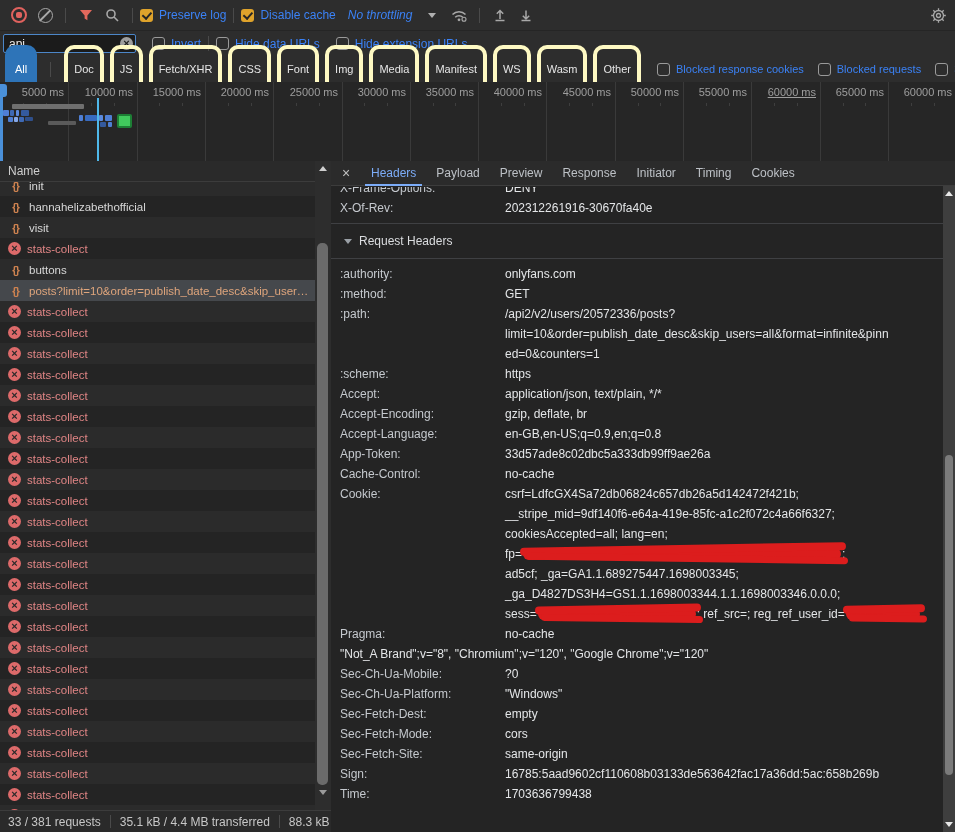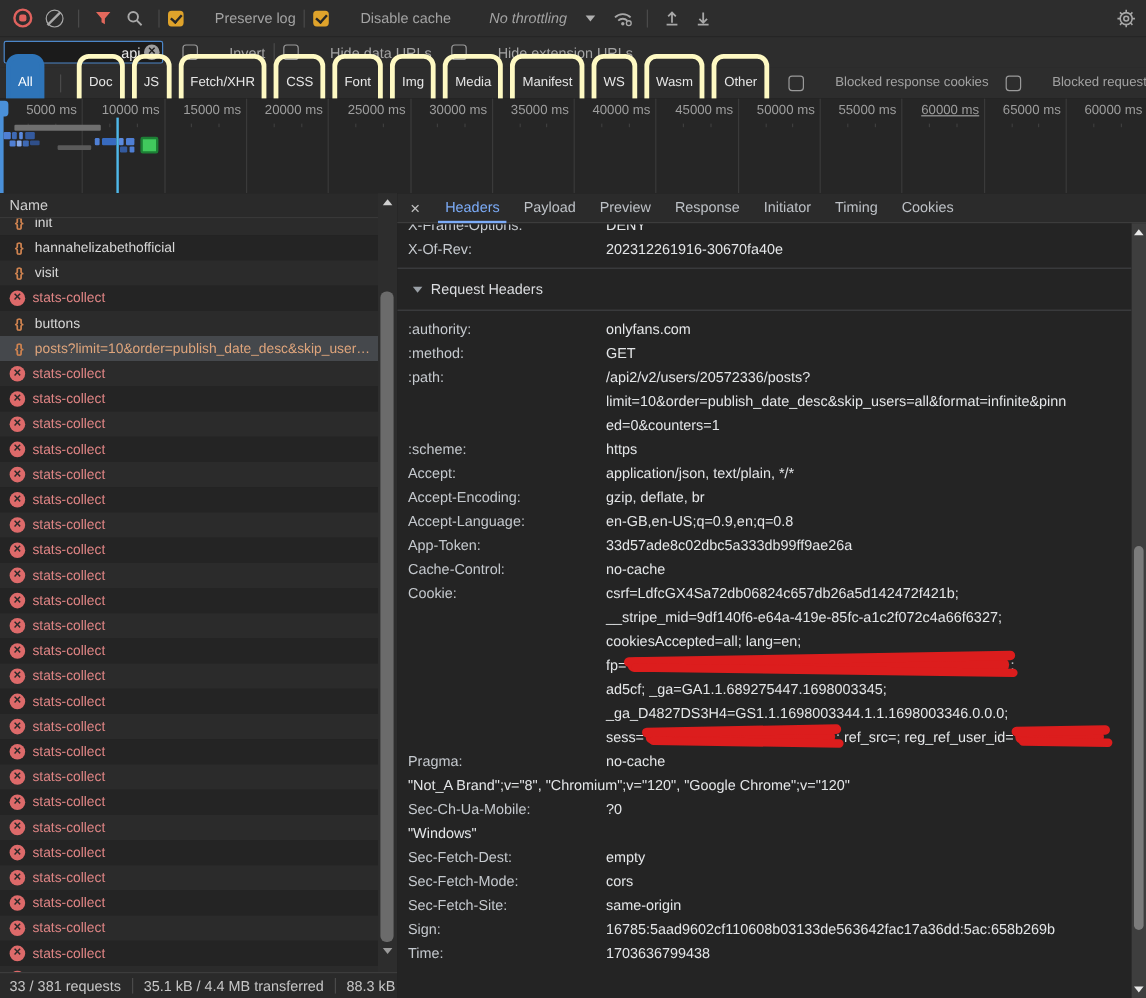--- a/index.html
+++ b/index.html
@@ -13,29 +13,29 @@
   .vdiv{width:1px;height:15px;background:#4a4a4a;margin:0 7px;flex:none;}
   .rec{width:12px;height:12px;border:2px solid #e0625e;border-radius:50%;display:flex;align-items:center;justify-content:center;}
   .rec::after{content:"";width:6px;height:6px;background:#e0625e;border-radius:2px;}
   .blockicon{position:relative;width:13px;height:13px;border:1.6px solid #a8a8a8;border-radius:50%;}
   .blockicon::after{content:"";position:absolute;left:5.6px;top:-1px;width:1.6px;height:15px;background:#a8a8a8;transform:rotate(45deg);}
   .chk{width:13px;height:13px;border-radius:3px;flex:none;position:relative;}
   .chk.on{background:#dfa32b;}
   .chk.on::after{content:"";position:absolute;left:4px;top:1px;width:3.5px;height:7px;border:solid #262626;border-width:0 2px 2px 0;transform:rotate(42deg);}
   .chk.off{width:11px;height:11px;border:1.5px solid #9a9a9a;background:transparent;}
   .cg{display:flex;align-items:center;gap:6px;flex:none;}
-  .lbl{color:#a3a3a3;white-space:nowrap;margin-left:20px;}
+  .lbl{color:#3b82f6;white-space:nowrap;}
   .caret{width:0;height:0;border-left:4px solid transparent;border-right:4px solid transparent;border-top:5px solid #b0b0b0;margin-left:10px;}
   #gear-right{position:absolute;right:4px;top:2px;}
   #top-blue-strip{position:absolute;left:497px;top:0;width:106px;height:3px;background:#6aa1f0;}
   
   #filterrow{top:31px;height:25px;padding-left:3px;background:#2d2d2d;}
   #filter-input-wrap{position:relative;width:133px;height:19px;flex:none;}
   #filter-input{width:100%;height:100%;box-sizing:border-box;background:#1b1b1b;border:1px solid #4c86c8;
-       border-radius:2px;color:#e8e8e8;font:12px "Liberation Sans",sans-serif;padding:0 18px 0 5px;outline:none;text-align:right;}
+       border-radius:2px;color:#e8e8e8;font:12px "Liberation Sans",sans-serif;padding:0 18px 0 5px;outline:none;}
   .clear-circ{position:absolute;right:3px;top:3px;width:13px;height:13px;border-radius:50%;background:#9e9e9e;
        color:#1b1b1b;font-weight:bold;font-size:11px;line-height:12px;text-align:center;}
   
   #typerow{top:56px;height:26px;padding-left:5px;gap:6px;background:#2d2d2d;border-bottom:1px solid #1c1c1c;font-size:11px;}
   .pill{height:17px;line-height:17px;padding:12px 6px;border:4px solid #fef9c3;border-radius:10px;color:#e6e6e6;white-space:nowrap;flex:none;}
   .pill.sel{background:#2e74b8;border-color:#2e74b8;color:#fff;}
   
   #overview{position:absolute;left:0;top:82px;width:955px;height:79px;background:#262626;border-bottom:1px solid #141414;overflow:hidden;}
   .gline{position:absolute;top:0;bottom:0;width:1px;background:#3a3a3a;}
   .tlabel{position:absolute;top:4px;width:70px;text-align:right;color:#9e9e9e;font-size:11px;white-space:nowrap;}
@@ -554,20 +554,21 @@
             <div class="vline">"Not_A Brand";v="8", "Chromium";v="120", "Google Chrome";v="120"</div>
           </div>
         </div>
         <div class="hrow">
           <div class="hname">Sec-Ch-Ua-Mobile:</div>
           <div class="hval">
             <div class="vline">?0</div>
           </div>
         </div>
         <div class="hrow">
+          <div class="hname">Sec-Ch-Ua-Platform:</div>
           <div class="hval">
             <div class="vline">"Windows"</div>
           </div>
         </div>
         <div class="hrow">
           <div class="hname">Sec-Fetch-Dest:</div>
           <div class="hval">
             <div class="vline">empty</div>
           </div>
         </div>

